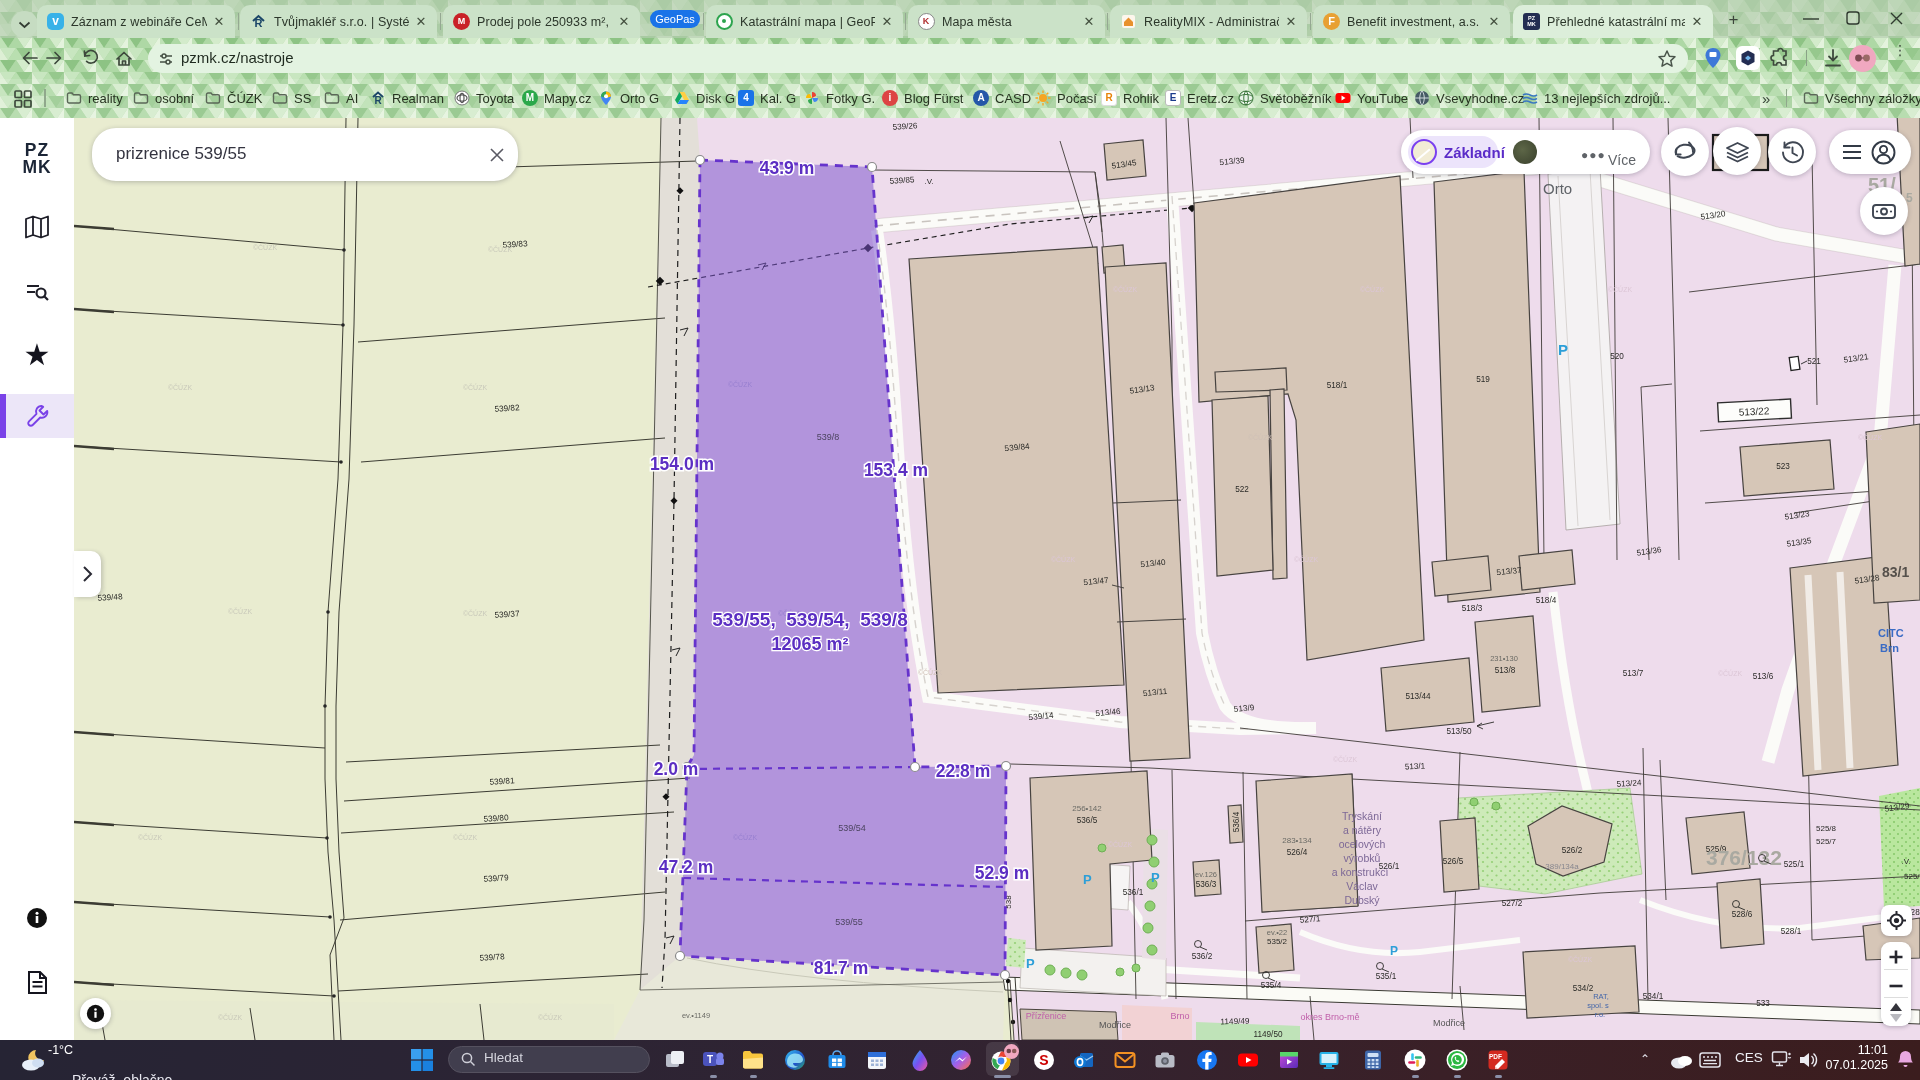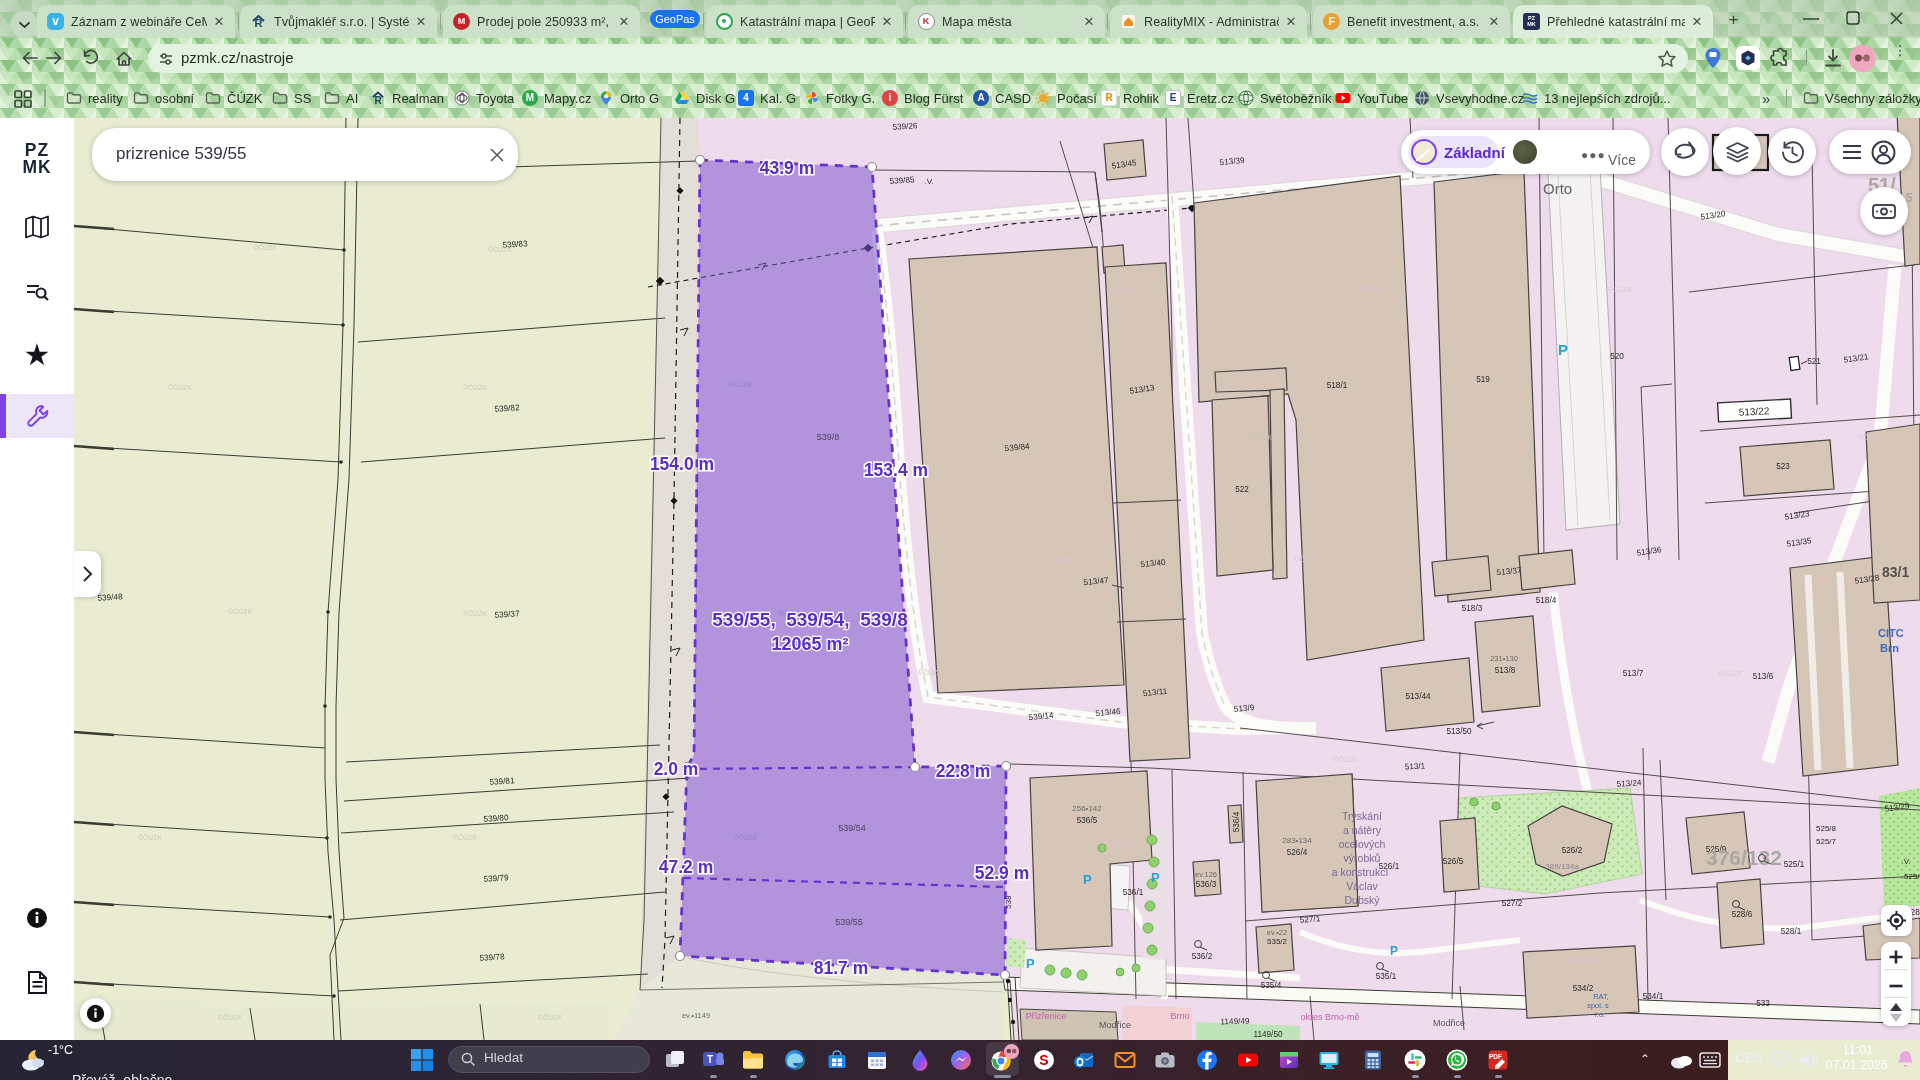--- a/index.html
+++ b/index.html
@@ -9,21 +9,21 @@
 
 #tabstrip { left:0; top:0; width:1920px; height:38px; }
 #toolbar { left:0; top:38px; width:1920px; height:41px; }
 #bookbar { left:0; top:79px; width:1920px; height:39px; }
 .tab { position:absolute; top:5px; height:33px; border-radius:10px 10px 0 0; background:#cbe2c8; display:flex; align-items:center; padding:0 8px 0 10px; font-size:12.5px; color:#2c372b; }
 .tab .tt { flex:1; white-space:nowrap; overflow:hidden; margin:0 4px 0 7px; letter-spacing:.1px; }
 .tab .tx { color:#44503f; font-size:13px; width:16px; text-align:center; }
 .fav { width:17px; height:17px; flex:none; border-radius:4px; position:relative; }
 .tabsep { position:absolute; top:13px; width:1px; height:17px; background:#95a892; }
 
-#taskbar { left:0; top:1040px; width:1728px; height:40px; background:linear-gradient(90deg,#262434 0%,#2c2434 30%,#332330 55%,#3a2027 75%,#3b1d1e 100%); color:#e8e8ee;padding-left:40px; }
+#taskbar { left:0; top:1040px; width:1920px; height:40px; background:linear-gradient(90deg,#262434 0%,#2c2434 30%,#332330 55%,#3a2027 75%,#3b1d1e 100%); color:#e8e8ee;padding-left:40px; }
 .tbico { position:absolute; top:8px; width:24px; height:24px; }
 .tbul { position:absolute; top:35px; height:3px; border-radius:2px; background:#8a8fa8; }
 
 .mappill { position:absolute; background:#fff; border-radius:24px; box-shadow:0 1px 5px rgba(40,40,60,.28); }
 .circlebtn { position:absolute; background:#fff; border-radius:50%; box-shadow:0 1px 5px rgba(40,40,60,.28); display:flex; align-items:center; justify-content:center; }
 </style>
 </head>
 <body>
 <div id="page">
 
@@ -1193,20 +1193,20 @@
     <svg class="abs" style="left:1771px;top:10px" width="23" height="20" viewBox="0 0 23 20">
         <rect x="1.5" y="2" width="14" height="10" rx="1.5" fill="none" stroke="#e4e4ec" stroke-width="1.5"></rect>
         <path d="M5,15.5 L12,15.5 M8.5,12.5 L8.5,15" stroke="#e4e4ec" stroke-width="1.4"></path>
         <circle cx="18.5" cy="4" r="1.2" fill="#e4e4ec"></circle>
         <path d="M17,7.5 a4,4 0 0 0 3,0" stroke="#e4e4ec" stroke-width="1.2" fill="none"></path>
       </svg>
     <svg class="abs" style="left:1797px;top:10px" width="22" height="20" viewBox="0 0 22 20">
         <path d="M3,7 L7,7 L12,3 L12,17 L7,13 L3,13 Z" fill="#ececf2"></path>
         <path d="M14.5,6 a5,5 0 0 1 0,8 M16.5,3.5 a8.5,8.5 0 0 1 0,13" stroke="#ececf2" stroke-width="1.4" fill="none"></path>
       </svg>
-    <div class="abs" style="left:1828px;top:3px;width:60px;text-align:center;font-size:12.5px;color:#fff;">11:01</div>
+    <div class="abs" style="left:1828px;top:3px;width:60px;text-align:right;font-size:12.5px;color:#fff;">11:01</div>
     <div class="abs" style="left:1808px;top:18px;width:80px;text-align:right;font-size:12.5px;color:#fff;">07.01.2025</div>
     <svg class="abs" style="left:1896px;top:9px" width="19" height="21" viewBox="0 0 19 21">
         <path d="M9.5,2 a5.5,5.5 0 0 1 5.5,5.5 c0,4.5 2,6 2,6 L2,13.5 c0,0 2,-1.5 2,-6 A5.5,5.5 0 0 1 9.5,2 Z" fill="#e8a8e0"></path>
         <path d="M7.5,16 a2,2 0 0 0 4,0" fill="#e8a8e0"></path>
       </svg>
   </div>
 </div>
 
 </body></html>

